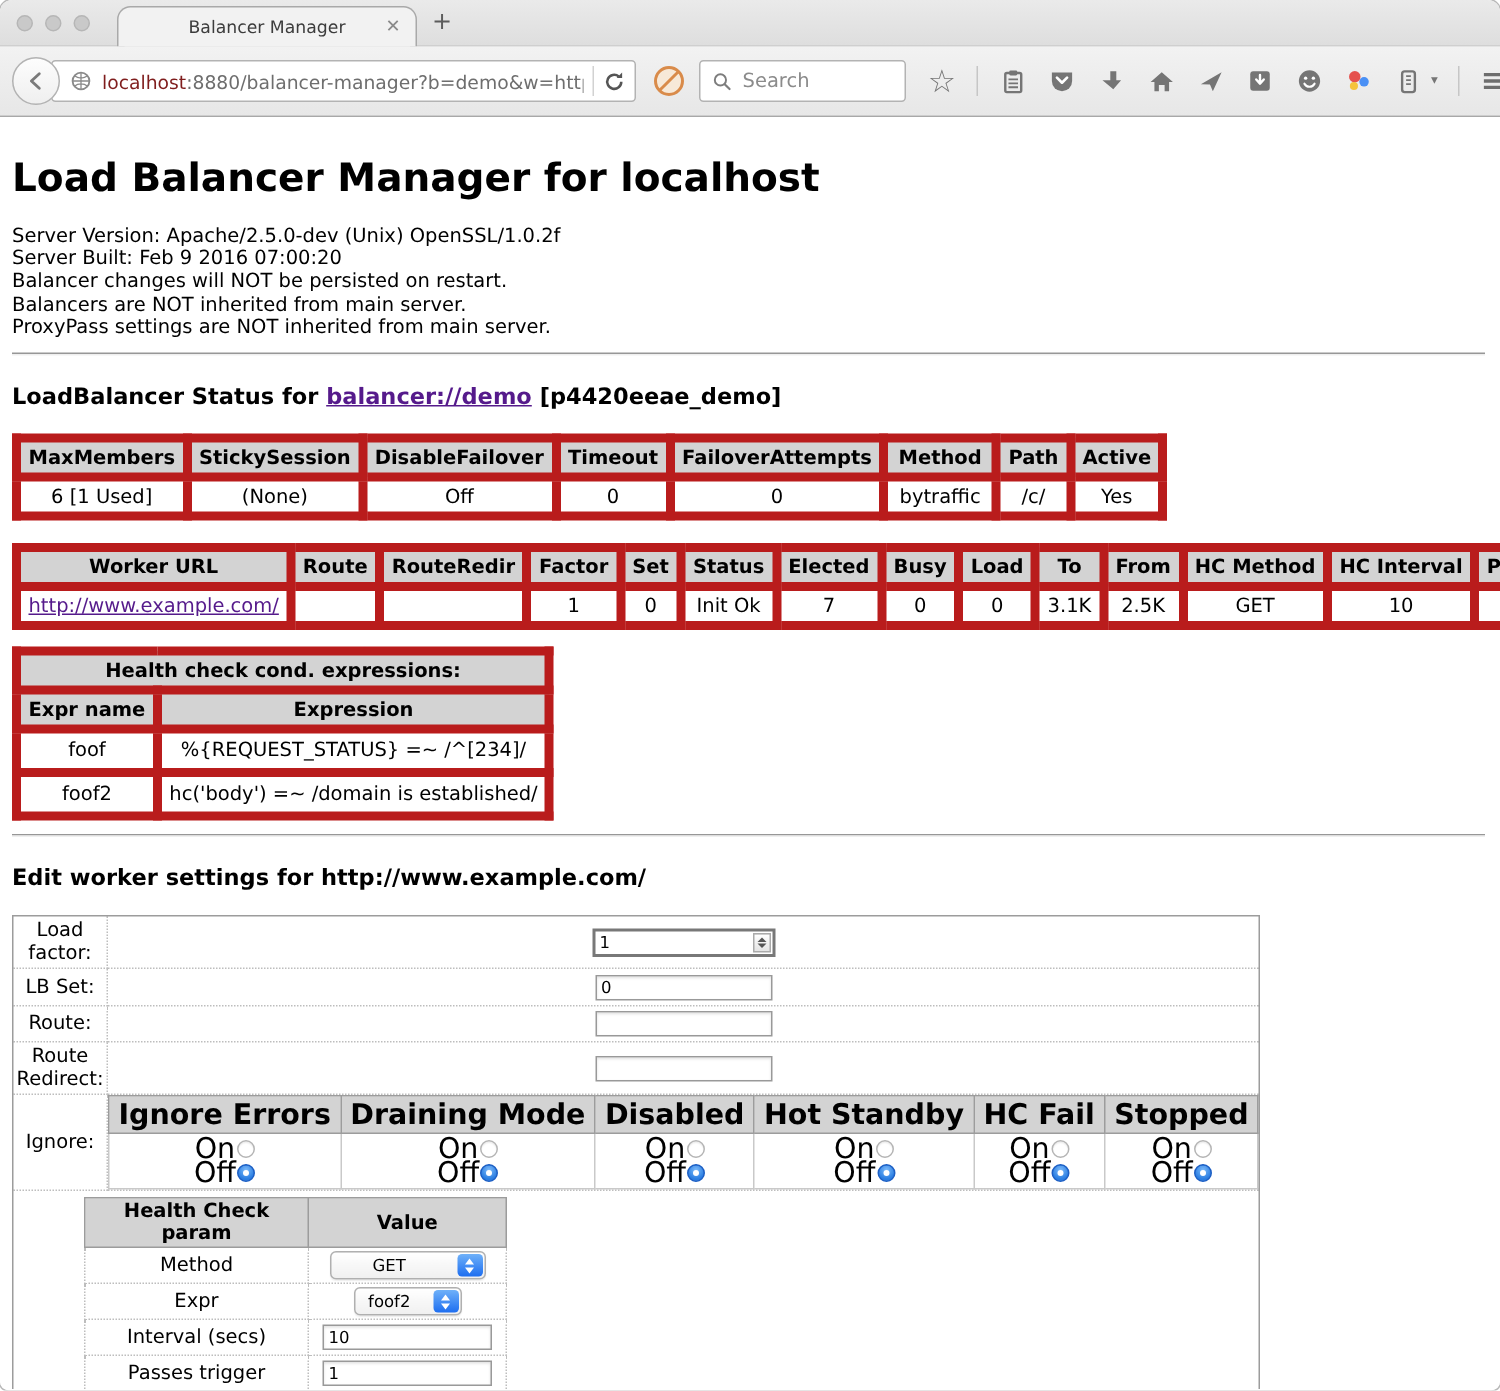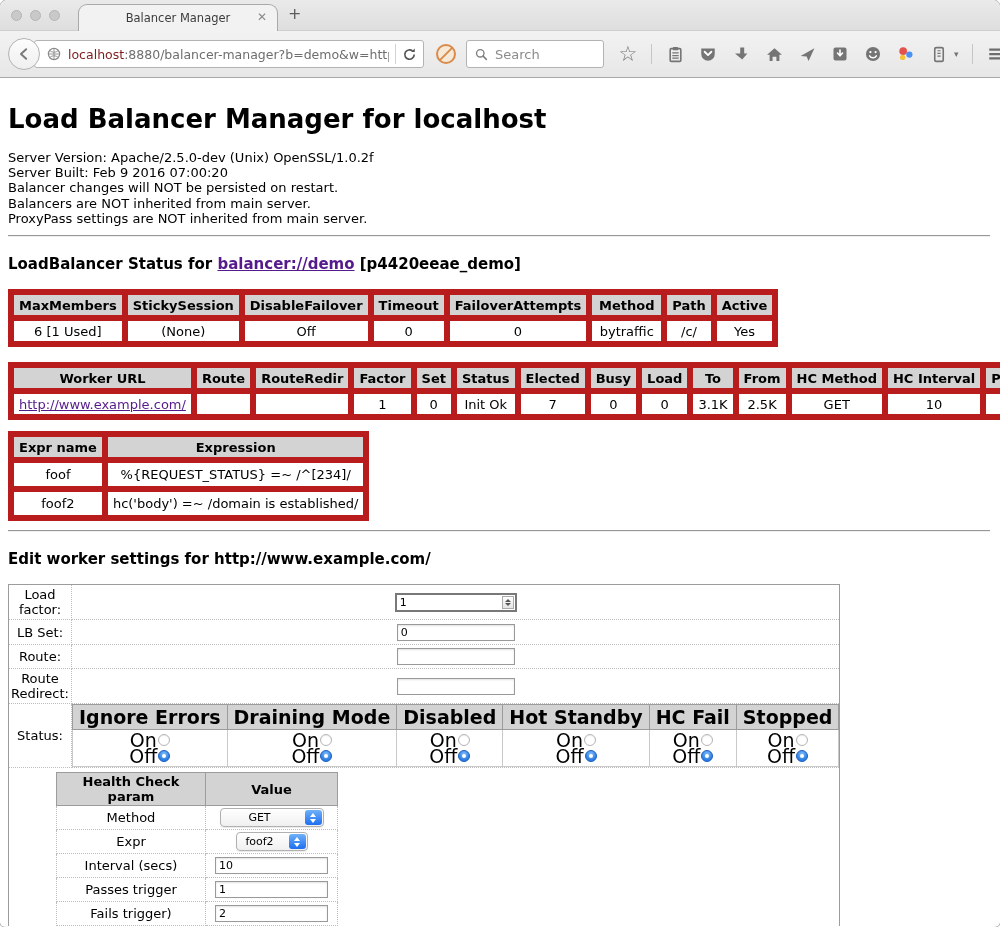--- a/index.html
+++ b/index.html
@@ -294,20 +294,23 @@
         <td>10</td>
         <td>1 (0)</td>
         <td>2 (0)</td>
 
       </tr>
     </tbody>
       </table>
 
     <table class="data" style="margin-bottom:8px">
       <tbody>
+          <tr>
+            <th colspan="2">Health check cond. expressions:</th>
+          </tr>
       <tr>
         <th style="width:76px">Expr name</th>
         <th style="width:222px">Expression</th>
       </tr>
       <tr>
         <td style="height:21px">foof</td>
         <td class="al">%{REQUEST_STATUS} =~ /^[234]/</td>
       </tr>
       <tr>
         <td style="height:21px">foof2</td>
@@ -340,21 +343,21 @@
       </tr>
       <tr style="height:24px">
         <td class="flabel">Route:</td>
         <td class="fvalue"><input class="txt" value="" style=""></td>
       </tr>
       <tr style="height:24px">
         <td class="flabel">Route Redirect:</td>
         <td class="fvalue"><input class="txt" value="" style=""></td>
       </tr>
       <tr style="height:60px">
-        <td class="flabel">Status:</td>
+        <td class="flabel">Ignore:</td>
         <td style="padding:0;vertical-align:top;">
           <table class="status">
             <tbody>
                   <tr>
               <th style="width:85px">Ignore Errors</th>
               <th style="width:88px">Draining Mode</th>
               <th style="width:58px">Disabled</th>
               <th style="width:73px">Hot Standby</th>
               <th style="width:42px">HC Fail</th>
               <th style="width:50px">Stopped</th>

